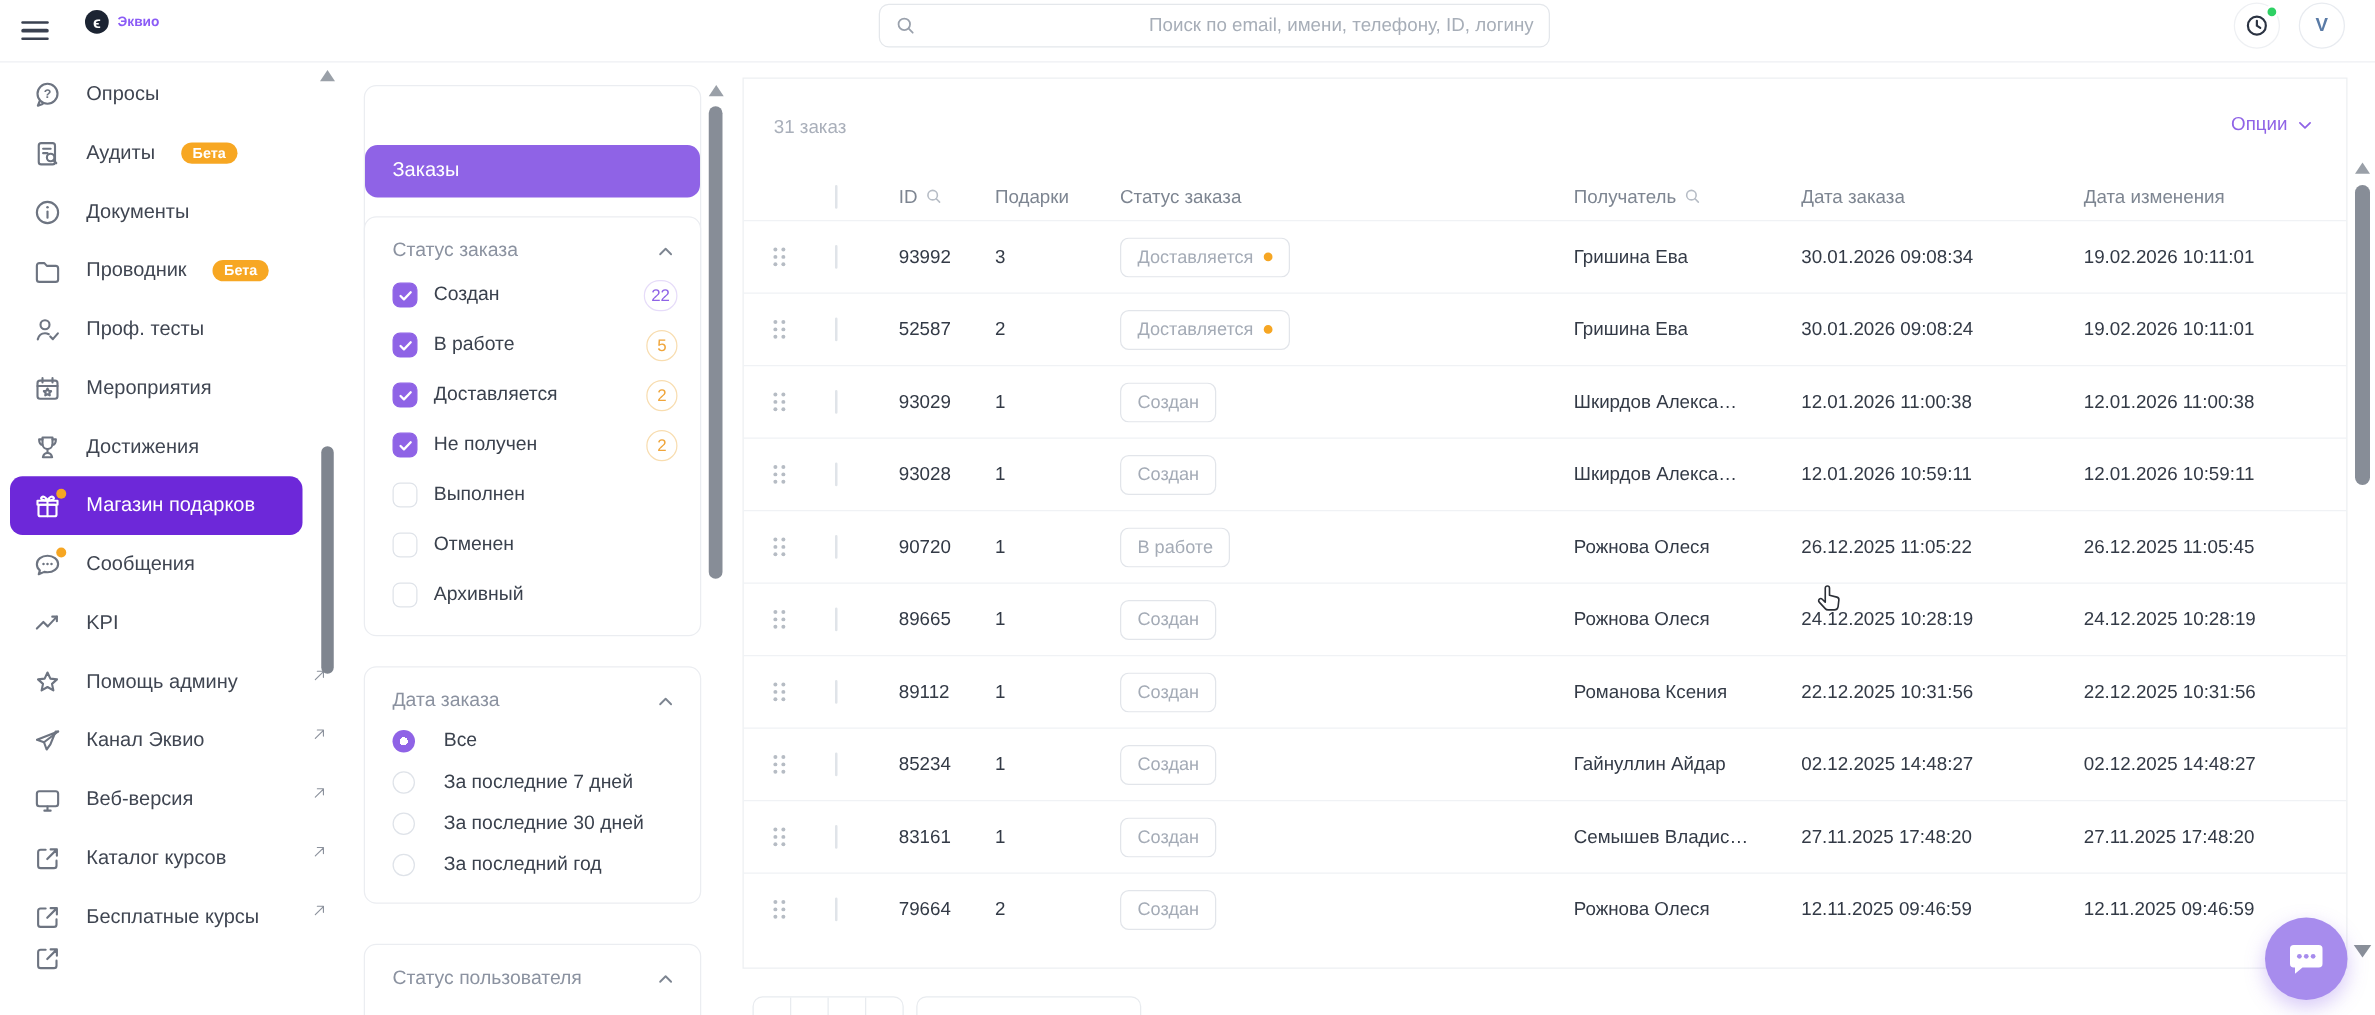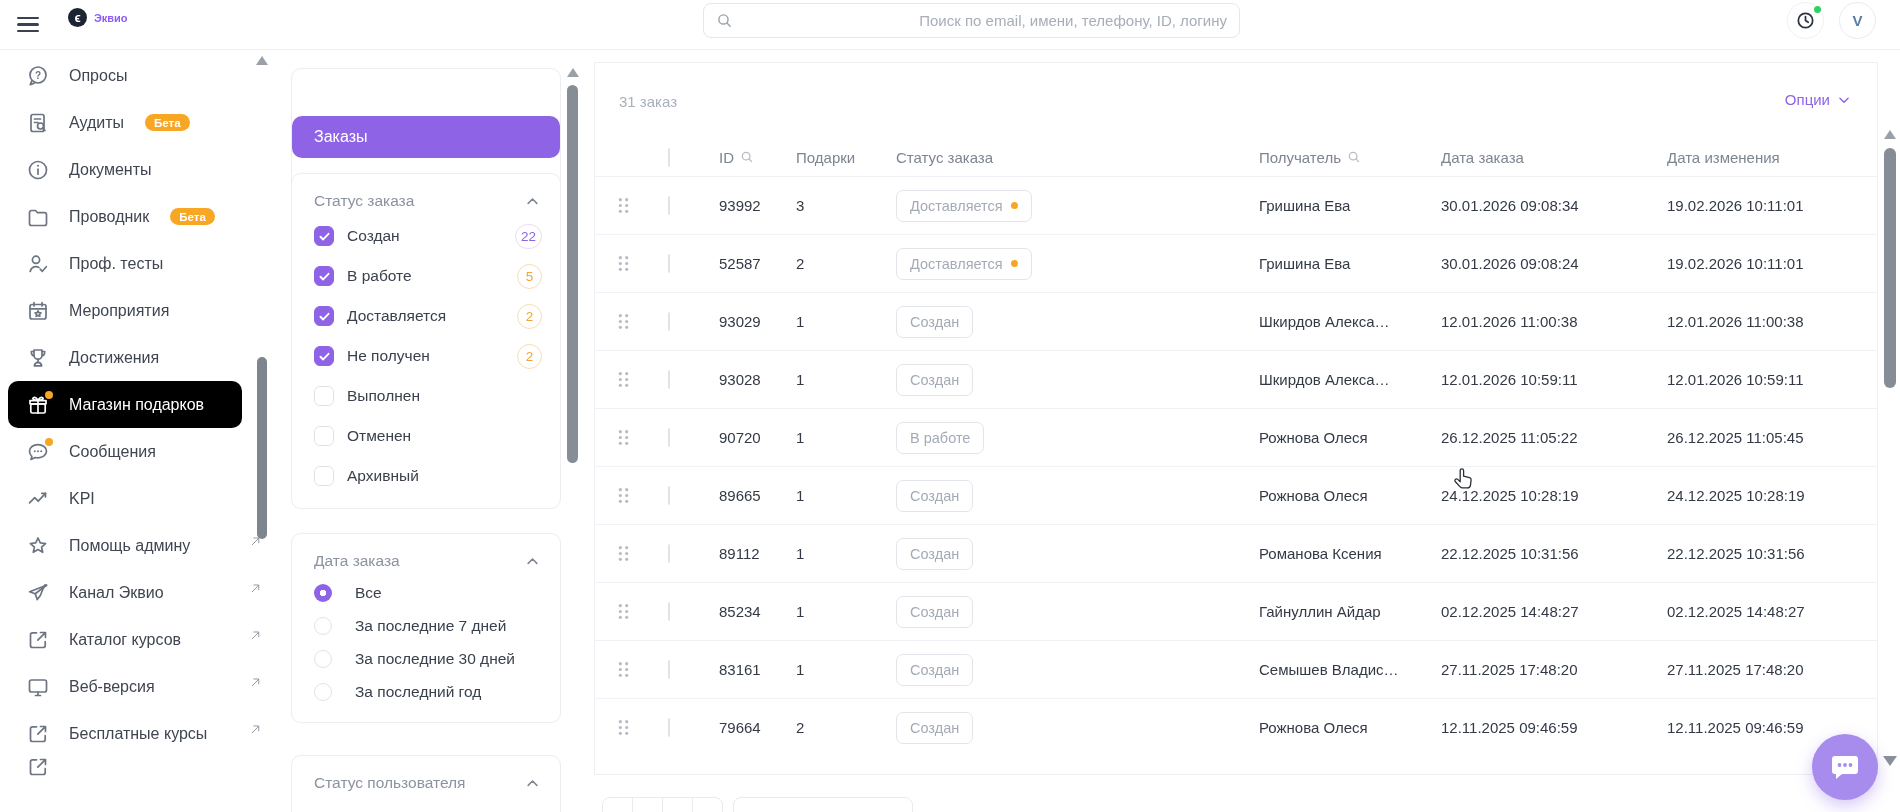--- a/index.html
+++ b/index.html
@@ -29,21 +29,21 @@
     border-radius:50%; background:#2ed164; border:2px solid #fff; }
   .avatar-btn { left:1839px; color:#5a7ba6; font-size:15px; font-weight:bold; border:1px solid #e8ebf0; }
 
   
   .sidebar { position:absolute; top:52px; left:0; width:272px; }
   .side-item { position:relative; height:47px; display:flex; align-items:center; gap:19px;
     padding-left:18px; margin:0 30px 0 8px; border-radius:10px; cursor:pointer; color:#3f4551; }
   .side-item .s-icon { position:relative; width:24px; height:24px; color:#6d7481; display:flex; }
   .side-item .s-icon svg { width:24px; height:24px; }
   .side-item .s-label { font-size:16px; }
-  .side-item.active { background:#000000; color:#fff; }
+  .side-item.active { background:#6d28d9; color:#fff; }
   .side-item.active .s-icon { color:#fff; }
   .orange-dot { position:absolute; top:-2px; right:-3px; width:8px; height:8px; border-radius:50%; background:#f6a623; }
   .beta-badge { background:#f7a723; color:#fff; font-size:11.5px; font-weight:bold;
     border-radius:10px; padding:2.5px 9px; margin-left:2px; }
   .ext-arrow { position:absolute; right:-20px; top:12px; color:#8b919c; }
   .side-item.partial { height:20px; overflow:visible; }
 
   
   .scroll-up { width:0; height:0; border-left:6px solid transparent; border-right:6px solid transparent;
     border-bottom:9px solid #9aa0a8; }
@@ -271,37 +271,37 @@
         </svg>
       </span>
     <span class="s-label">Канал Эквио</span>
   <span class="ext-arrow"><svg width="13" height="13" viewBox="0 0 24 24" fill="none" stroke="currentColor" stroke-width="1.7" stroke-linecap="round" stroke-linejoin="round">
           <path d="M6 18 18 6M9 5.5h9v9"></path>
         </svg></span>
     </div>
     <div class="side-item">
     <span class="s-icon">
         <svg viewBox="0 0 24 24" fill="none" stroke="currentColor" stroke-width="1.7" stroke-linecap="round" stroke-linejoin="round">
-          <path d="M10.5 4.8H6.5a2 2 0 0 0-2 2v10.7a2 2 0 0 0 2 2h10.7a2 2 0 0 0 2-2v-4"></path>
-          <path d="M14.5 4.5h5v5M19.3 4.7l-7.5 7.5"></path>
-        </svg>
-      </span>
-    <span class="s-label">Каталог курсов</span>
+          <rect x="3.5" y="5" width="17" height="12" rx="2"></rect>
+          <path d="M9.5 20.5h5M12 17.2v3.3"></path>
+        </svg>
+      </span>
+    <span class="s-label">Веб-версия</span>
   <span class="ext-arrow"><svg width="13" height="13" viewBox="0 0 24 24" fill="none" stroke="currentColor" stroke-width="1.7" stroke-linecap="round" stroke-linejoin="round">
           <path d="M6 18 18 6M9 5.5h9v9"></path>
         </svg></span>
     </div>
     <div class="side-item">
     <span class="s-icon">
         <svg viewBox="0 0 24 24" fill="none" stroke="currentColor" stroke-width="1.7" stroke-linecap="round" stroke-linejoin="round">
-          <rect x="3.5" y="5" width="17" height="12" rx="2"></rect>
-          <path d="M9.5 20.5h5M12 17.2v3.3"></path>
-        </svg>
-      </span>
-    <span class="s-label">Веб-версия</span>
+          <path d="M10.5 4.8H6.5a2 2 0 0 0-2 2v10.7a2 2 0 0 0 2 2h10.7a2 2 0 0 0 2-2v-4"></path>
+          <path d="M14.5 4.5h5v5M19.3 4.7l-7.5 7.5"></path>
+        </svg>
+      </span>
+    <span class="s-label">Каталог курсов</span>
   <span class="ext-arrow"><svg width="13" height="13" viewBox="0 0 24 24" fill="none" stroke="currentColor" stroke-width="1.7" stroke-linecap="round" stroke-linejoin="round">
           <path d="M6 18 18 6M9 5.5h9v9"></path>
         </svg></span>
     </div>
     <div class="side-item">
     <span class="s-icon">
         <svg viewBox="0 0 24 24" fill="none" stroke="currentColor" stroke-width="1.7" stroke-linecap="round" stroke-linejoin="round">
           <path d="M10.5 4.8H6.5a2 2 0 0 0-2 2v10.7a2 2 0 0 0 2 2h10.7a2 2 0 0 0 2-2v-4"></path>
           <path d="M14.5 4.5h5v5M19.3 4.7l-7.5 7.5"></path>
         </svg>

